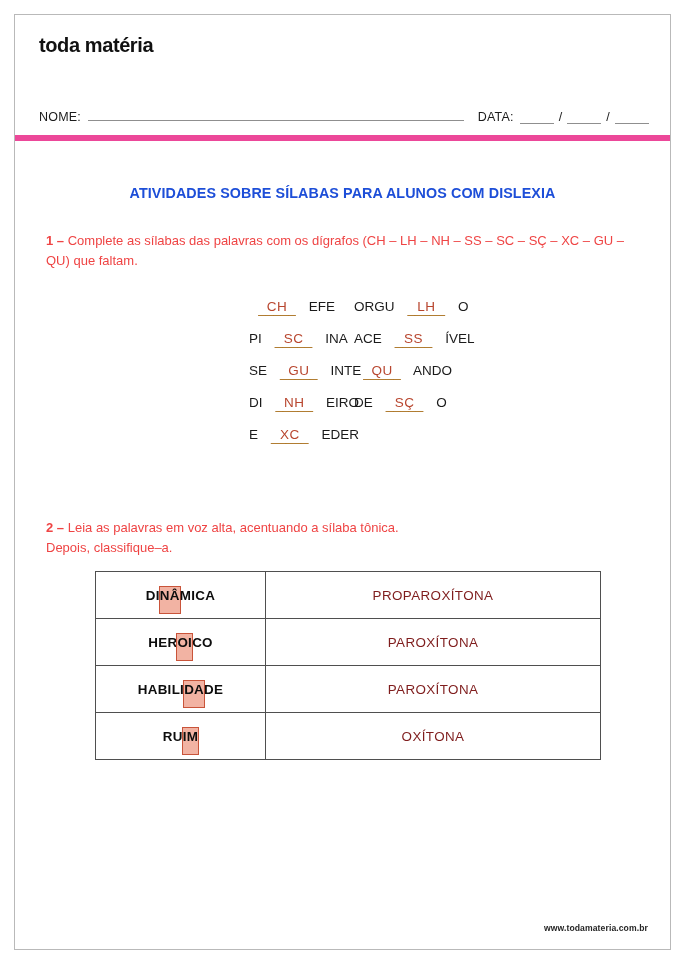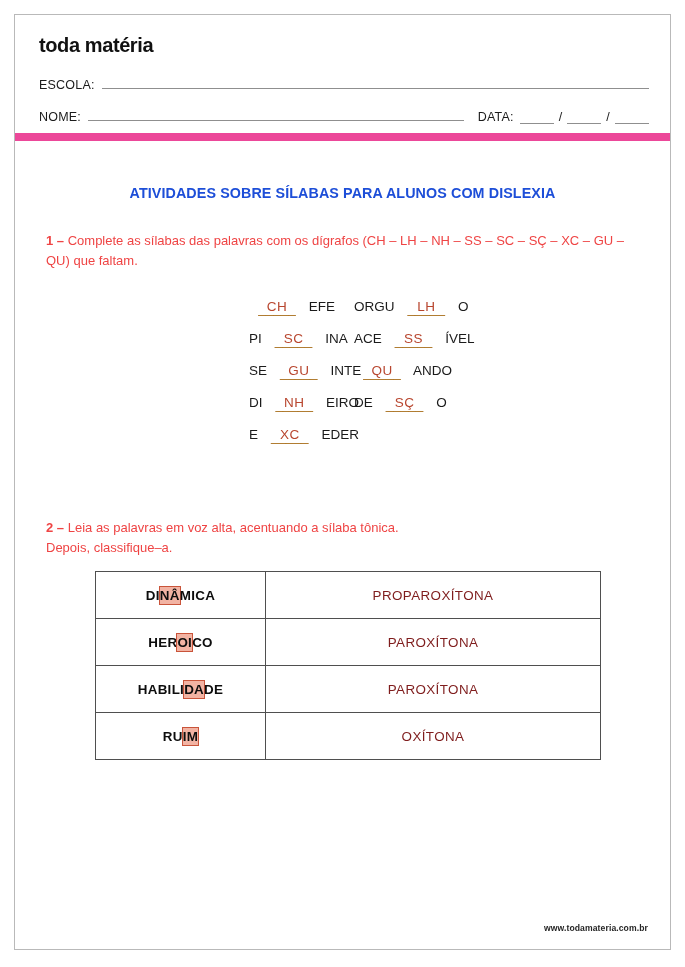--- a/index.html
+++ b/index.html
@@ -20,21 +20,21 @@
     left: 14px; top: 14px;
     width: 657px; height: 936px;
     border: 1px solid #b9b9b9;
     background: #ffffff;
   }
   
   .header {
     position: absolute;
     left: 0; top: 0; right: 0;
     height: 126px;
-    border-bottom: 8px solid #ec4899;
+    border-bottom: 6px solid #ec4899;
   }
   .logo {
     position: absolute;
     left: 24px; top: 19px;
     font-size: 20px;
     font-weight: 700;
     letter-spacing: -0.4px;
     color: #111111;
   }
   .field-row {
@@ -155,21 +155,21 @@
   .col-class { width: 335px; }
   .word {
     font-size: 13.4px;
     font-weight: 700;
     color: #0d0d0d;
     letter-spacing: 0.3px;
   }
   .word .hl {
     background: #f2b3a3;
     border: 1px solid #c9543a;
-    padding: 1px 0px 1px 0px;
+    padding: 1px 0px 10px 0px;
     margin: 0 -1px;
   }
   .classification {
     font-size: 13.4px;
     color: #7f1d1d;
     letter-spacing: 0.4px;
   }
 
   
   .footer {
@@ -184,24 +184,20 @@
 </style>
 </head>
 <body>
 
 <div id="page">
   <div class="sheet">
 
     <div class="header">
       <div class="logo">toda matéria</div>
 
-      <div class="field-row field-escola">
-        <span class="field-label">ESCOLA:</span>
-        <span class="rule"></span>
-      </div>
 
       <div class="field-row field-nome">
         <span class="field-label">NOME:</span>
         <span class="rule"></span>
         <span class="date-group">
           <span class="date-label">DATA:</span>
           <span class="short-rule"></span>
           <span class="slash">/</span>
           <span class="short-rule"></span>
           <span class="slash">/</span>

